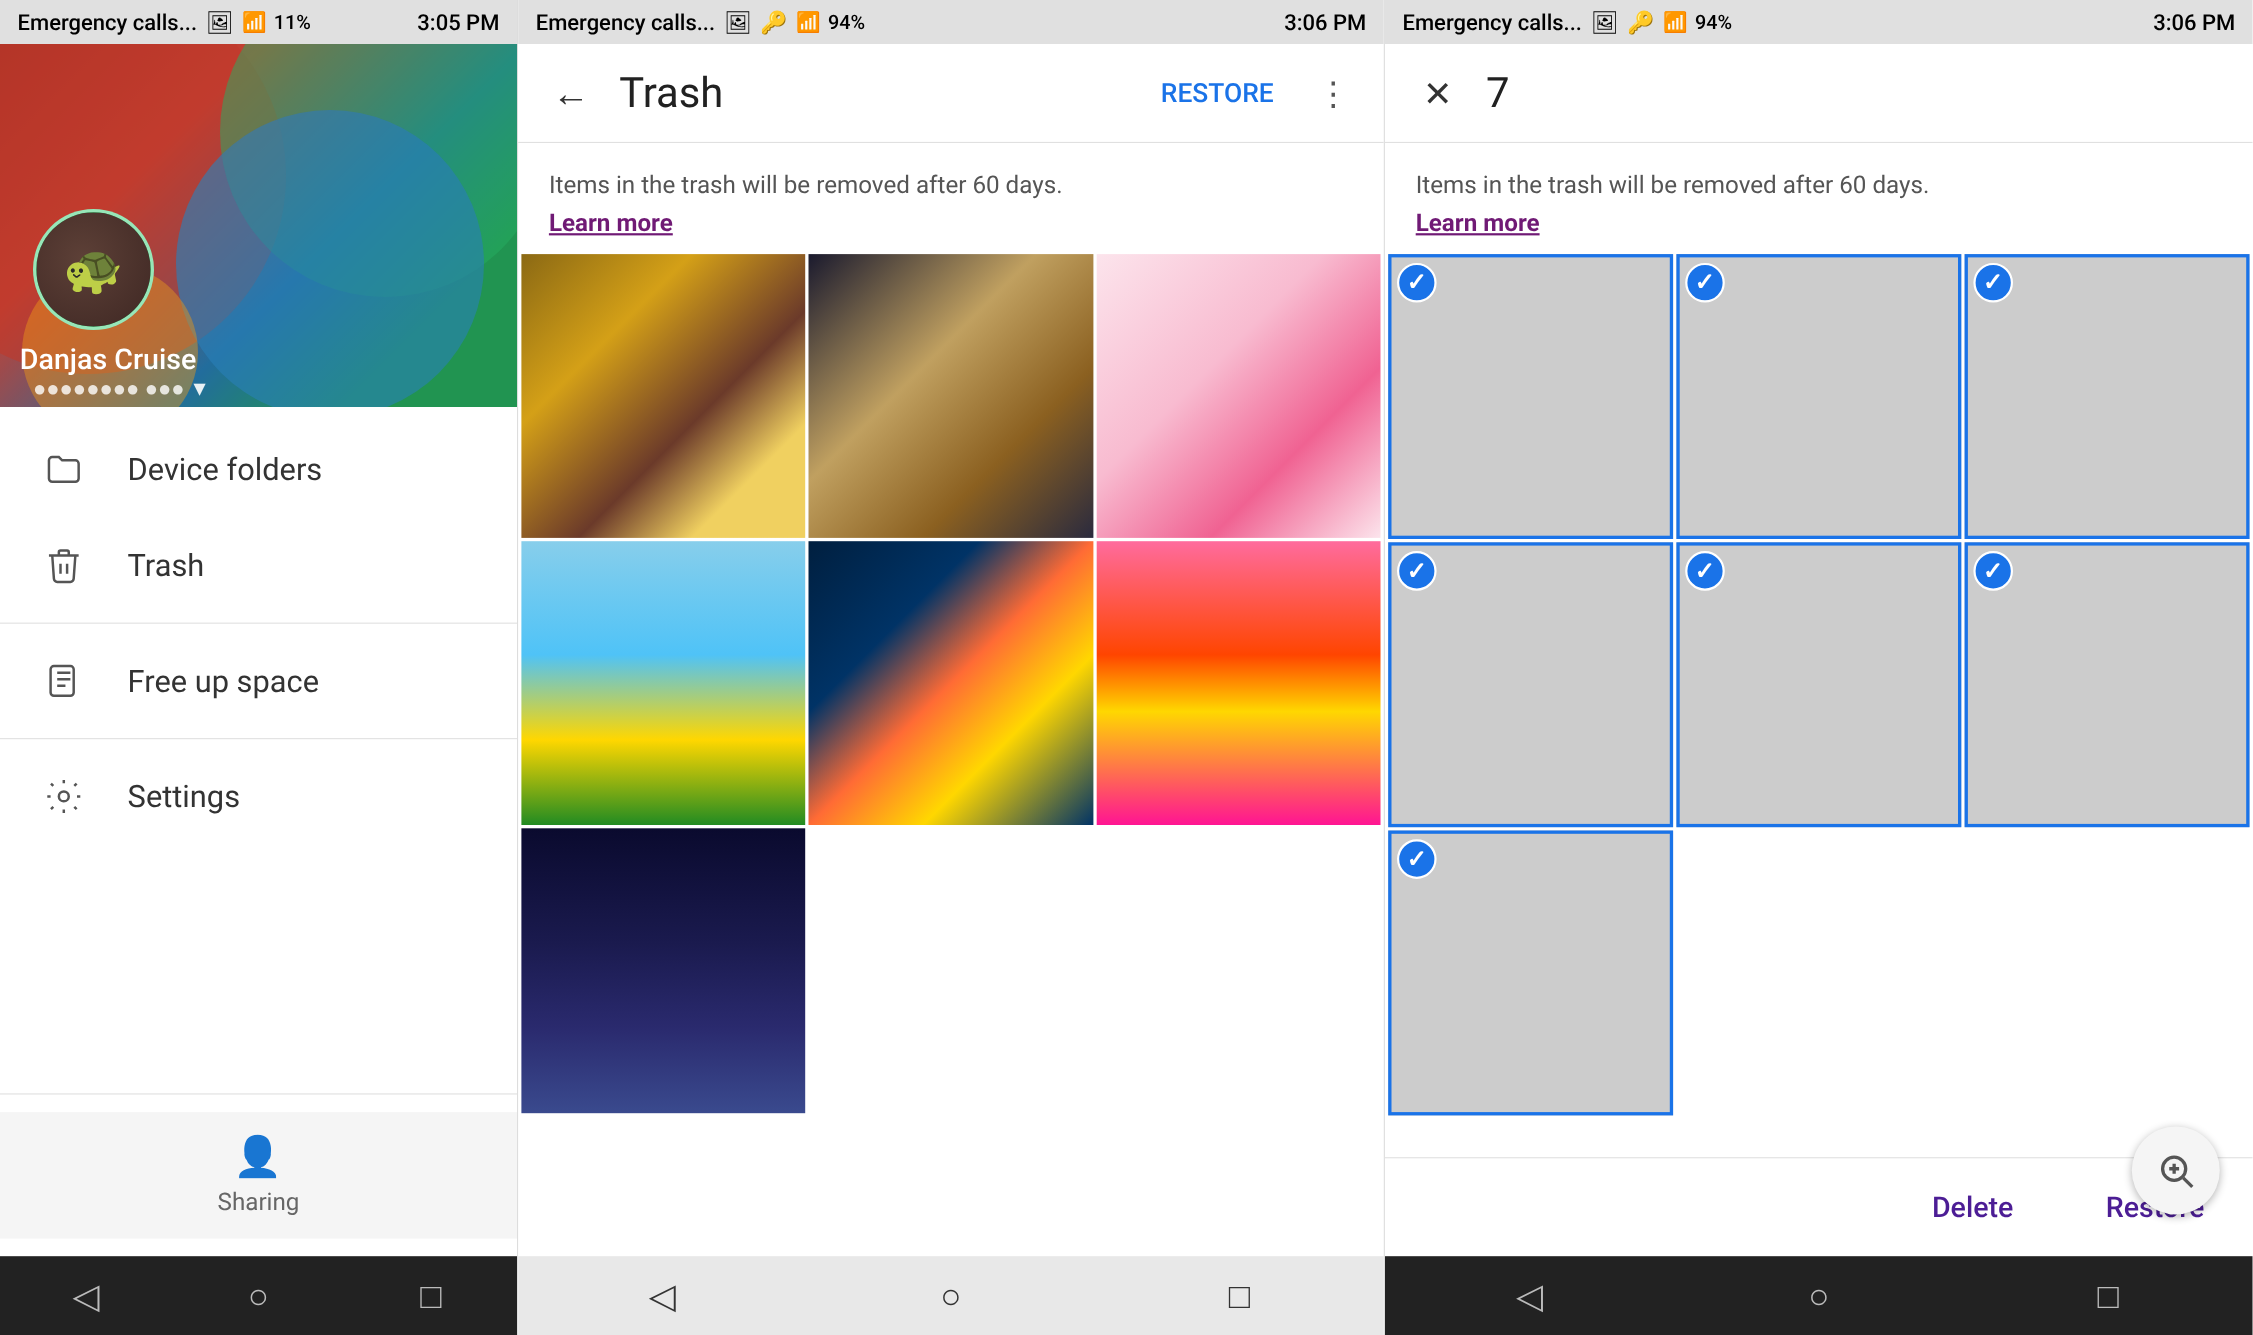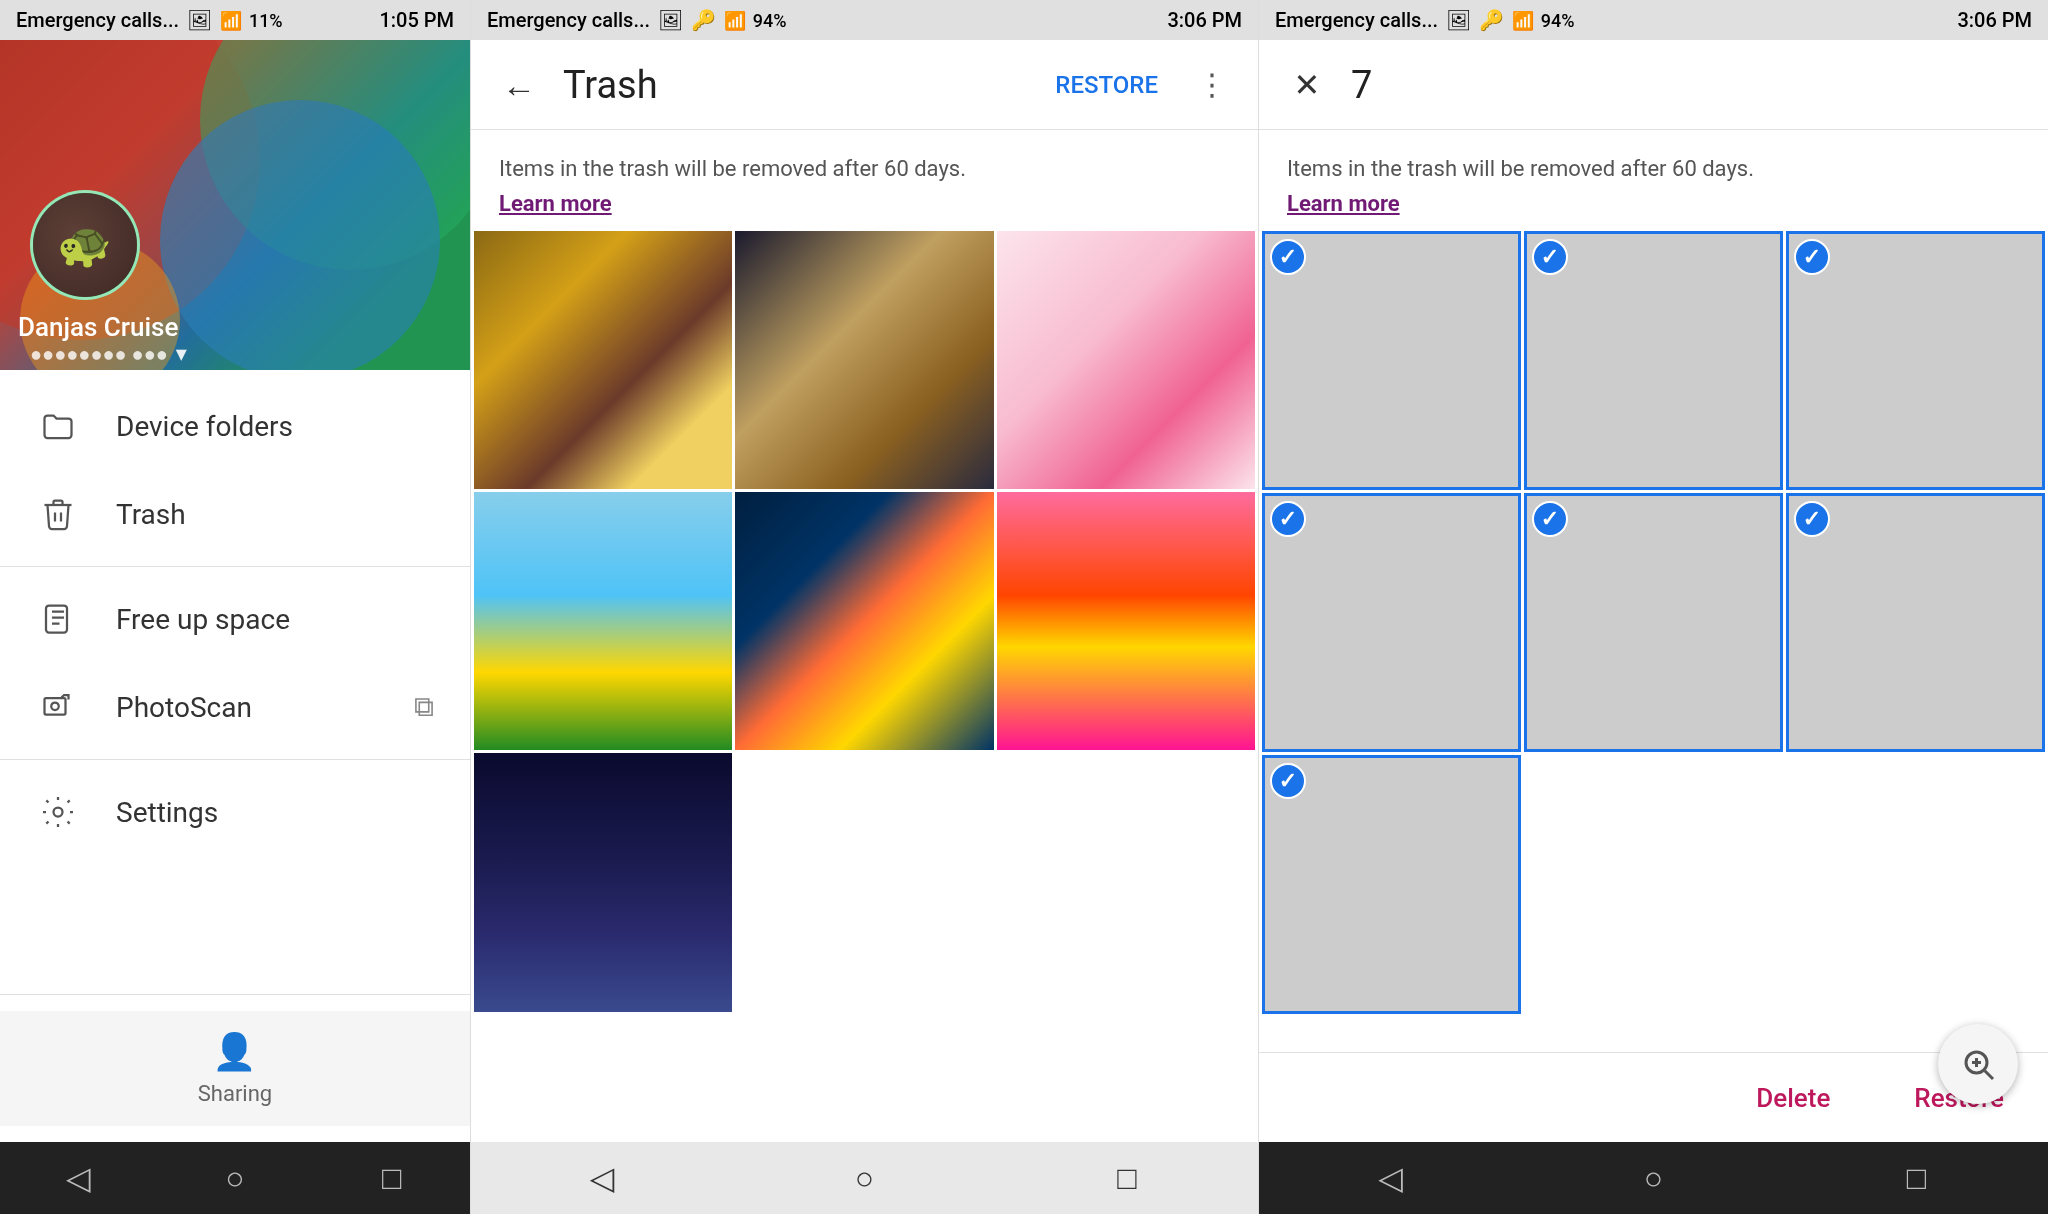--- a/index.html
+++ b/index.html
@@ -336,21 +336,21 @@
       border-top: 1px solid #e0e0e0;
       display: flex;
       align-items: center;
       justify-content: flex-end;
       padding: 0 32px;
       gap: 60px;
       flex-shrink: 0;
     }
     .action-btn {
       font-size: 26px;
-      color: #be185d;
+      color: #4c1d95;
       font-weight: 500;
       cursor: pointer;
       padding: 8px 12px;
     }
     .zoom-fab {
       position: absolute;
       bottom: 110px;
       right: 30px;
       width: 80px;
       height: 80px;
@@ -399,21 +399,21 @@
 
 <div class="phone-panel panel-sidebar">
 
   <div class="status-bar">
     <span>Emergency calls...</span>
     <span>🖼</span>
     <span class="icons">
       <span>📶</span>
       <span>11%</span>
     </span>
-    <span class="time">1:05 PM</span>
+    <span class="time">3:05 PM</span>
   </div>
 
   <div class="sidebar-header">
     <div class="sidebar-header-overlay"></div>
 
     <svg style="position:absolute;top:0;left:0;width:100%;height:100%;opacity:0.85" viewBox="0 0 470 330">
       <circle cx="80" cy="120" r="180" fill="#c0392b" opacity="0.7"></circle>
       <circle cx="350" cy="80" r="150" fill="#27ae60" opacity="0.6"></circle>
       <circle cx="300" cy="200" r="140" fill="#2980b9" opacity="0.7"></circle>
       <circle cx="100" cy="280" r="80" fill="#f39c12" opacity="0.5"></circle>
@@ -458,31 +458,20 @@
     <div class="nav-item">
       <div class="nav-icon">
         <svg class="icon-svg" viewBox="0 0 24 24" fill="none" stroke="#555" stroke-width="1.5">
           <rect x="4" y="3" width="14" height="18" rx="2"></rect>
           <path d="M8 7h8M8 11h8M8 15h5"></path>
         </svg>
       </div>
       <span class="nav-label">Free up space</span>
     </div>
 
-    <div class="nav-item">
-      <div class="nav-icon">
-        <svg class="icon-svg" viewBox="0 0 24 24" fill="none" stroke="#555" stroke-width="1.5">
-          <rect x="3" y="6" width="14" height="11" rx="1"></rect>
-          <circle cx="10" cy="11.5" r="2.5"></circle>
-          <path d="M14 6l2-2h3v3"></path>
-        </svg>
-      </div>
-      <span class="nav-label">PhotoScan</span>
-      <span class="external-icon">⧉</span>
-    </div>
 
     <div class="nav-divider"></div>
 
     <div class="nav-item">
       <div class="nav-icon">
         <svg class="icon-svg" viewBox="0 0 24 24" fill="none" stroke="#555" stroke-width="1.5">
           <circle cx="12" cy="12" r="3"></circle>
           <path d="M12 2v2M12 20v2M4.22 4.22l1.42 1.42M18.36 18.36l1.42 1.42M2 12h2M20 12h2M4.22 19.78l1.42-1.42M18.36 5.64l1.42-1.42"></path>
         </svg>
       </div>

